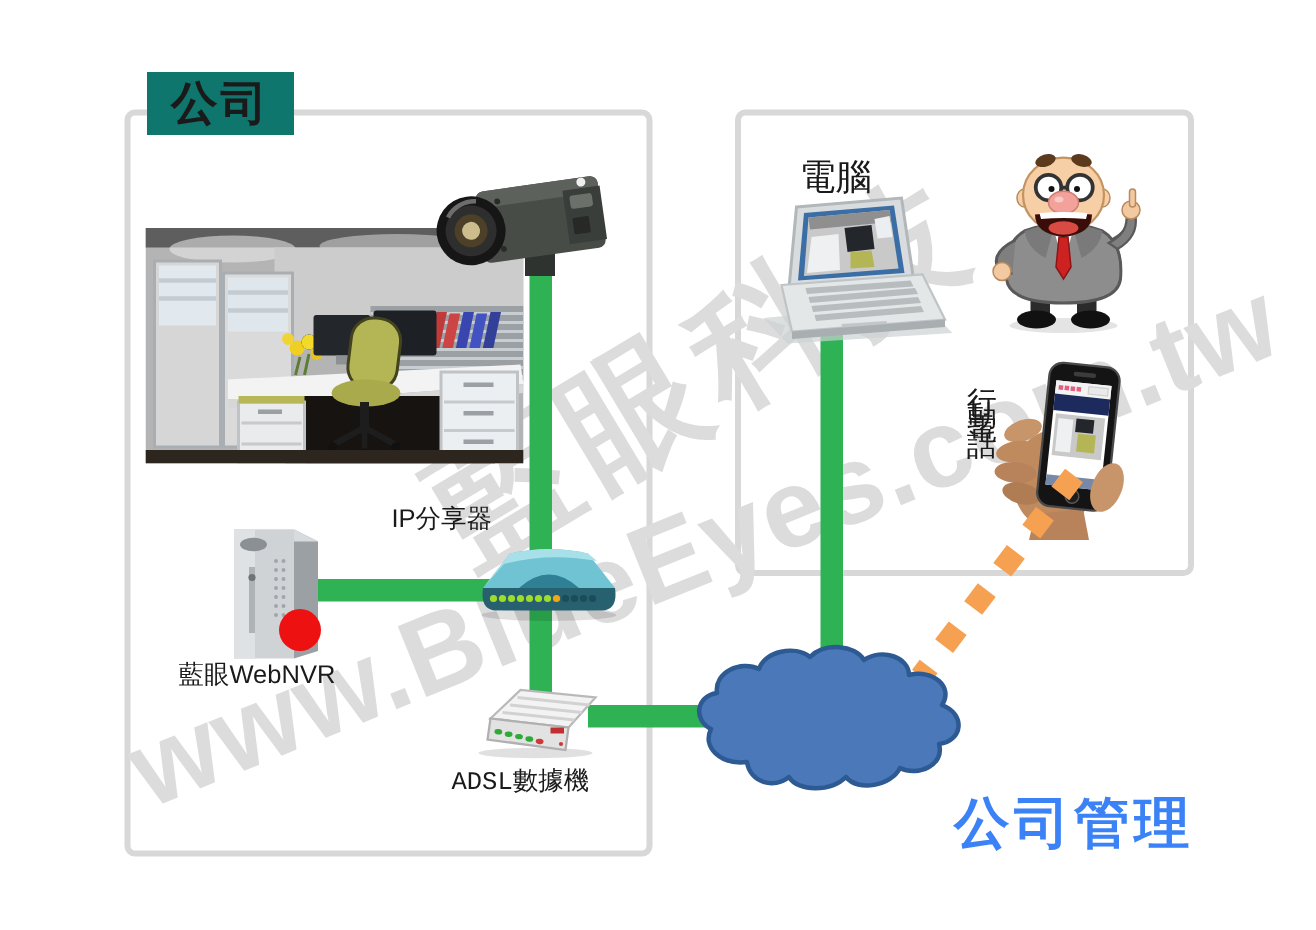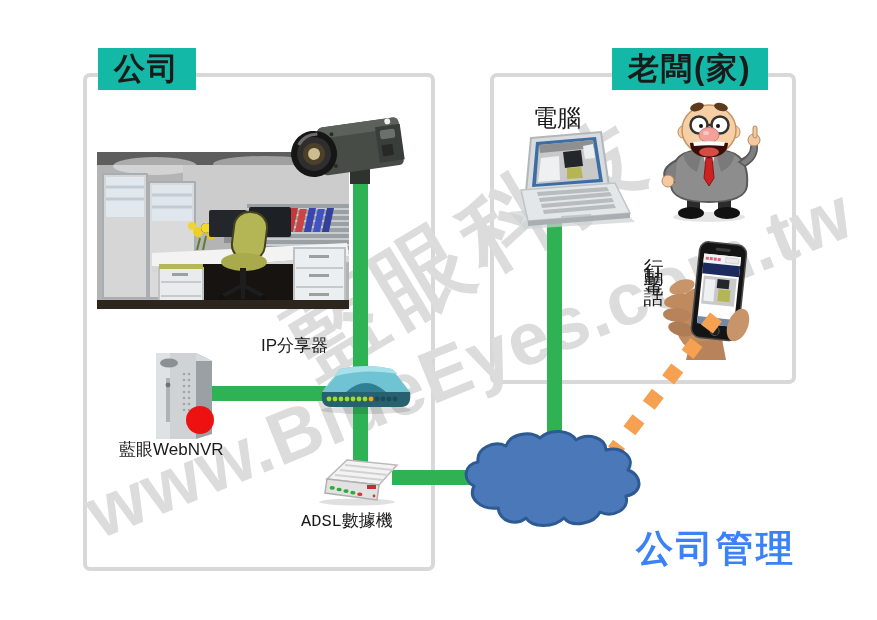--- a/index.html
+++ b/index.html
@@ -3,21 +3,21 @@
 <meta charset="utf-8">
 <style>
   html,body{margin:0;padding:0;background:#fff;}
   body{font-family:"Liberation Sans","DejaVu Sans",sans-serif;color:#1a1a1a;}
   #canvas{position:relative;width:877px;height:620px;background:#fff;overflow:hidden;}
 
   
   .group-box{position:absolute;border:4px solid #d8d8d8;border-radius:7px;background:transparent;z-index:1;}
   #company-box{left:83px;top:73px;width:344px;height:490px;}
   #boss-box{left:490px;top:73px;width:298px;height:303px;}
-  .group-title{position:absolute;z-index:7;background:#14b8a6;padding:0 16px;font-size:31px;font-weight:bold;letter-spacing:2px;white-space:nowrap;}
+  .group-title{position:absolute;z-index:7;background:#0f766e;padding:0 16px;font-size:31px;font-weight:bold;letter-spacing:2px;white-space:nowrap;}
   #company-title{left:98px;top:48px;}
   #boss-title{left:612px;top:48px;}
 
   
   .wm{position:absolute;color:#dcdcdc;font-weight:bold;white-space:nowrap;z-index:2;pointer-events:none;}
   #wm1{left:268px;top:185px;font-size:92px;letter-spacing:8px;transform:rotate(-31deg);transform-origin:center;}
   #wm2{left:60px;top:320px;font-size:74px;letter-spacing:1px;transform:rotate(-22deg);transform-origin:center;}
 
   
   .gline{position:absolute;background:#2eb254;z-index:3;}
@@ -351,21 +351,20 @@
     </svg>
   </div>
 
   <div id="dash-art" class="art">
     <svg width="130" height="155" viewBox="0 0 130 155">
       <line x1="116" y1="12" x2="14" y2="146" stroke="#f6a052" stroke-width="15" stroke-dasharray="15 17"></line>
     </svg>
   </div>
 
   <div id="company-title" class="group-title">公司</div>
-  <div id="boss-title" class="group-title">老闆(家)</div>
 
   <div id="computer-label" class="lbl">電腦</div>
   <div id="router-label" class="lbl">IP分享器</div>
   <div id="nvr-label" class="lbl">
     <div>藍眼WebNVR</div>
   </div>
   <div id="modem-label" class="lbl">ADSL數據機</div>
   <div id="phone-label" class="lbl">行動電話</div>
 
   <div id="caption" class="lbl">公司管理</div>

